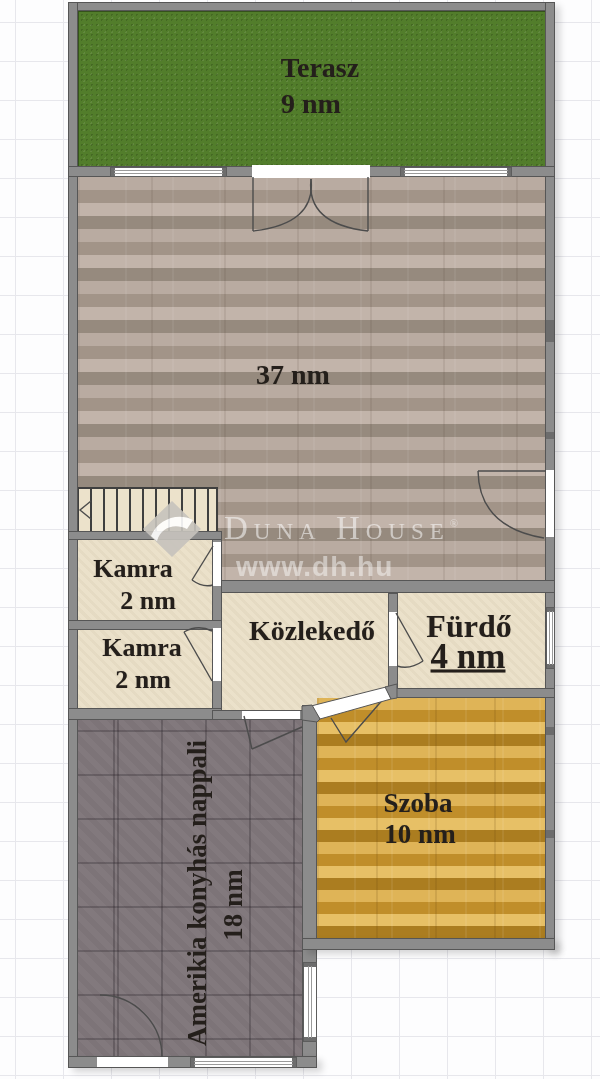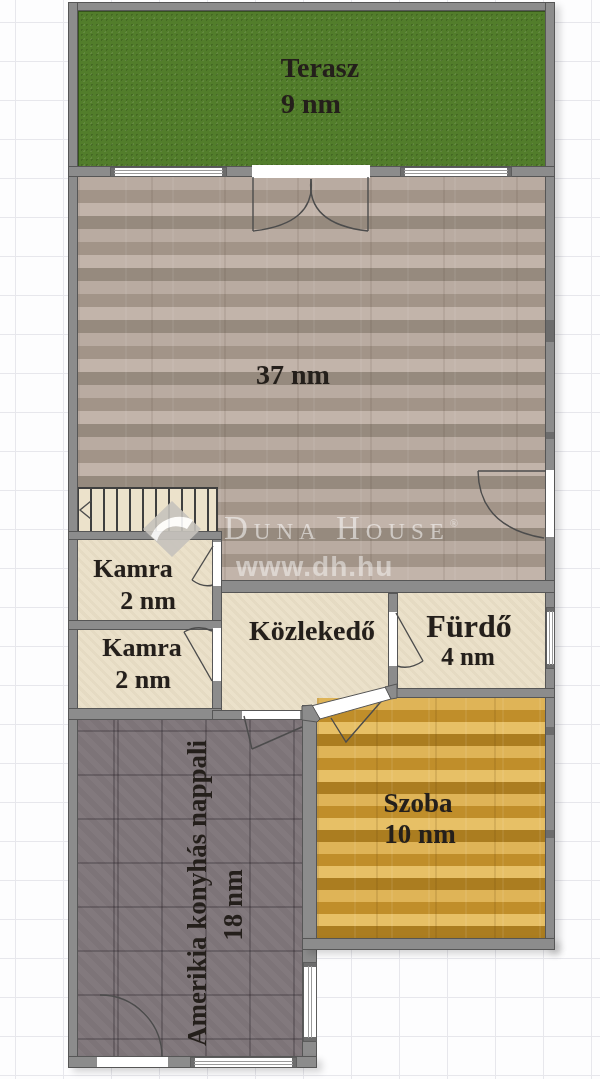--- a/index.html
+++ b/index.html
@@ -193,21 +193,21 @@
 
   <div class="lbl" style="left:133px;top:569px;font-size:26px;">Kamra</div>
   <div class="lbl" style="left:148px;top:601px;font-size:26px;">2 nm</div>
 
   <div class="lbl" style="left:142px;top:648px;font-size:26px;">Kamra</div>
   <div class="lbl" style="left:143px;top:680px;font-size:26px;">2 nm</div>
 
   <div class="lbl" style="left:312px;top:631px;font-size:28px;">Közlekedő</div>
 
   <div class="lbl" style="left:469px;top:626px;font-size:32px;">Fürdő</div>
-  <div class="lbl" style="left:468px;top:656px;font-size:25px;">4 nm</div>
+  <div class="lbl" style="left:468px;top:656px;font-size:35px;text-decoration:underline;">4 nm</div>
 
   <div class="lbl" style="left:418px;top:803px;font-size:27px;">Szoba</div>
   <div class="lbl" style="left:420px;top:834px;font-size:27px;">10 nm</div>
 
   <div class="vlbl" style="left:197px;top:893px;font-size:27px;">Amerikia konyhás nappali</div>
   <div class="vlbl" style="left:233px;top:905px;font-size:27px;">18 nm</div>
 
 </div>
 
 </body></html>

